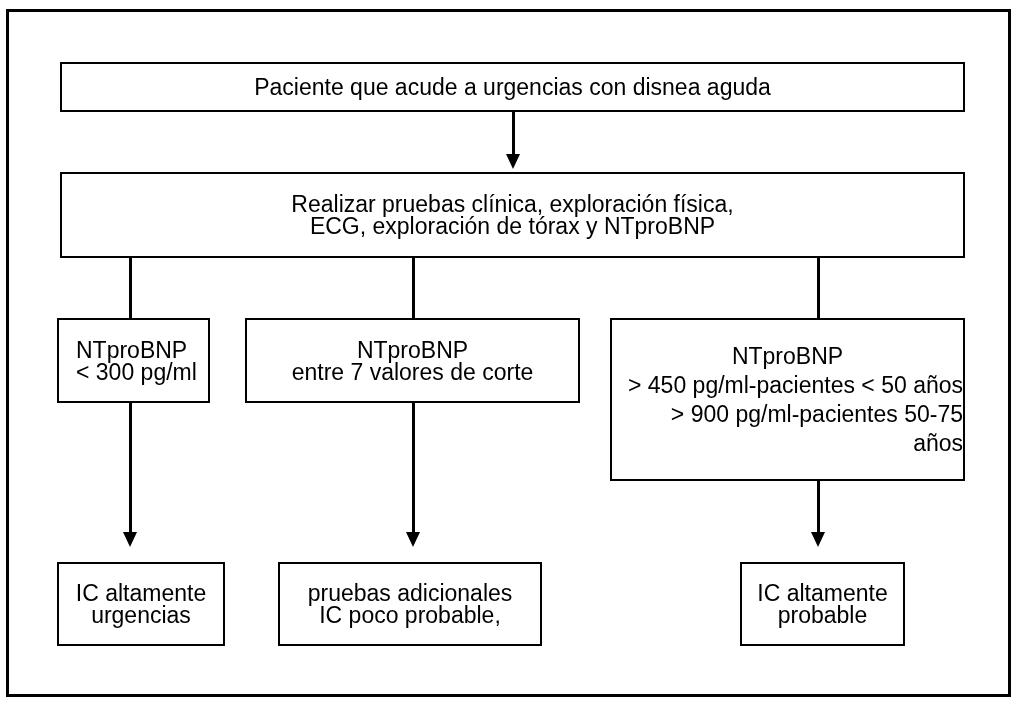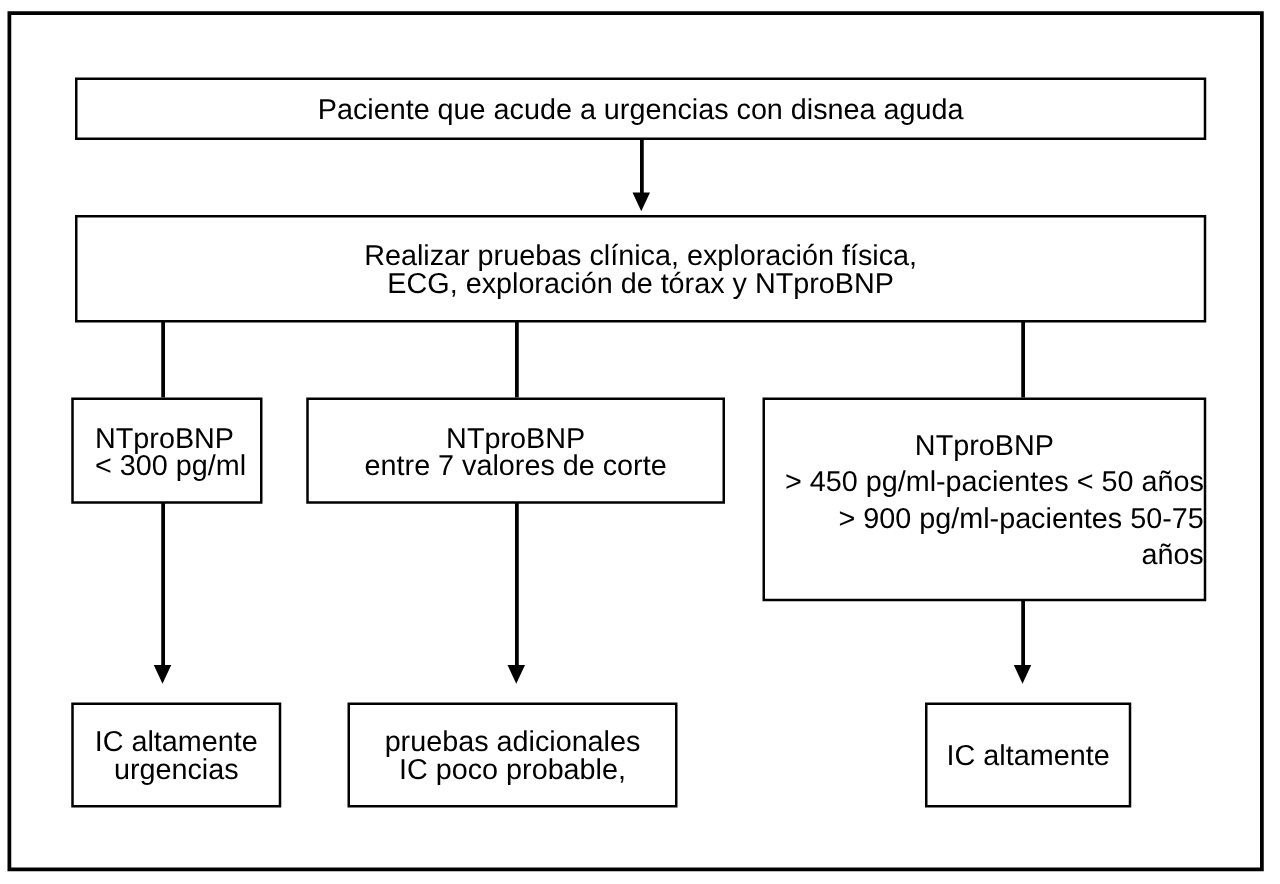--- a/index.html
+++ b/index.html
@@ -127,14 +127,15 @@
     <span class="line">urgencias</span>
   </div>
 
   <div class="box box-out-mid">
     <span class="line">pruebas adicionales</span>
     <span class="line">IC poco probable,</span>
   </div>
 
   <div class="box box-out-high">
     <span class="line">IC altamente</span>
+    <span class="line">probable</span>
   </div>
 </div>
 
 </body></html>

